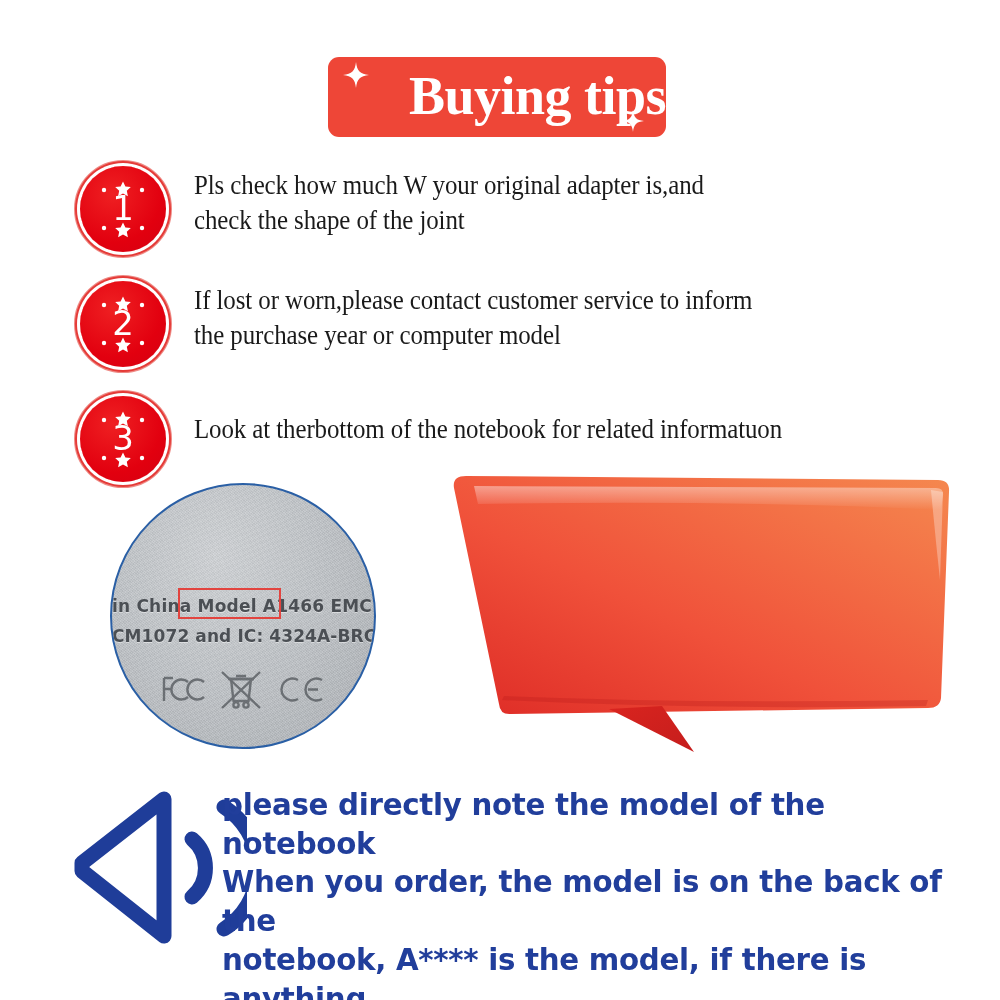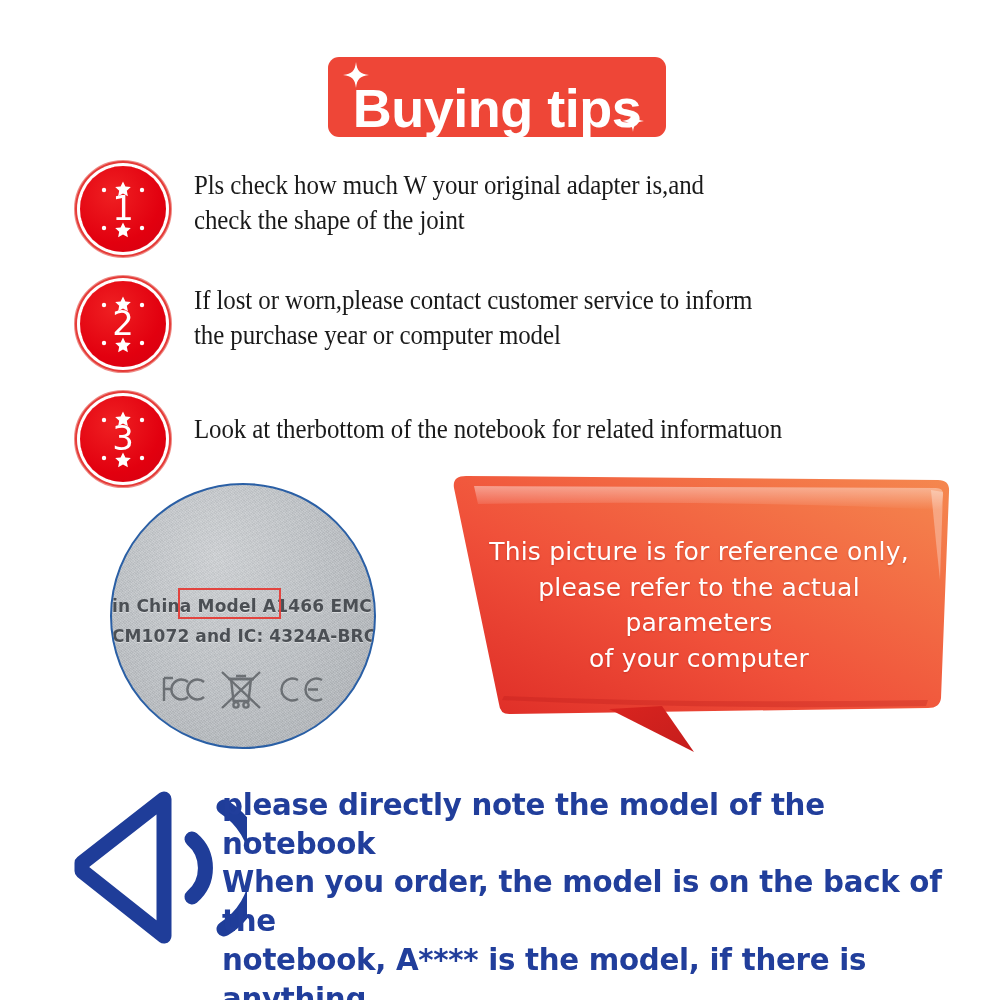--- a/index.html
+++ b/index.html
@@ -26,28 +26,27 @@
     height: 80px;
     background: #ee4637;
     border-radius: 11px;
     box-sizing: border-box;
   }
   #title-text {
     position: absolute;
     left: 0; right: 0;
     top: 50%;
     transform: translateY(-52%);
-    text-align: center;
+    text-align: right;
     color: #ffffff;
-    font-family: Liberation Sans, sans-serif;
+    font-family: Liberation Serif, serif;
     font-size: 54px;
     font-weight: bold;
     letter-spacing: -0.5px;
     line-height: 1;
-    margin-top: 12px;
   }
   .sparkle {
     position: absolute;
     pointer-events: none;
   }
   .sparkle svg { display: block; }
   #sparkle-top { left: 15px; top: 5px; }
   #sparkle-bottom { right: 22px; bottom: 5px; }
 
   
@@ -351,23 +350,20 @@
         <stop offset="0%" stop-color="#d9241f"></stop>
         <stop offset="100%" stop-color="#c51d1c"></stop>
       </linearGradient>
     </defs>
     <path d="M55 230 L10 14 Q8 2 22 2 L494 6 Q506 6 505 18 L497 224 Q496 234 484 234 L67 240 Q56 241 55 230 Z" fill="url(#bubbleGrad)"></path>
     <path d="M165 235 L250 278 L218 232 Z" fill="url(#tailGrad)"></path>
     <path d="M30 12 L492 14 Q500 14 499 22 L497 36 Q300 26 34 30 Z" fill="url(#glossGrad)"></path>
     <path d="M487 16 L499 18 L496 106 Q491 60 487 16 Z" fill="#ffffff" opacity=".30"></path>
     <path d="M58 226 L60 222 Q260 230 484 226 L482 232 Q260 236 58 226 Z" fill="#b81c1a" opacity=".30"></path>
   </svg>
-  <div id="bubble-text">This picture is for reference only,
-please refer to the actual parameters
-of your computer</div>
 </div>
 
 <div id="speaker-icon">
   <svg width="175" height="165" viewBox="0 0 175 165">
     <g fill="none" stroke="#1f3d99" stroke-width="15" stroke-linecap="round" stroke-linejoin="round">
       <path d="M92 14 L10 78 L10 86 L92 151 Z"></path>
       <path d="M120 54 a38 38 0 0 1 0 58"></path>
       <path d="M152 22 a72 72 0 0 1 0 122"></path>
     </g>
   </svg>

